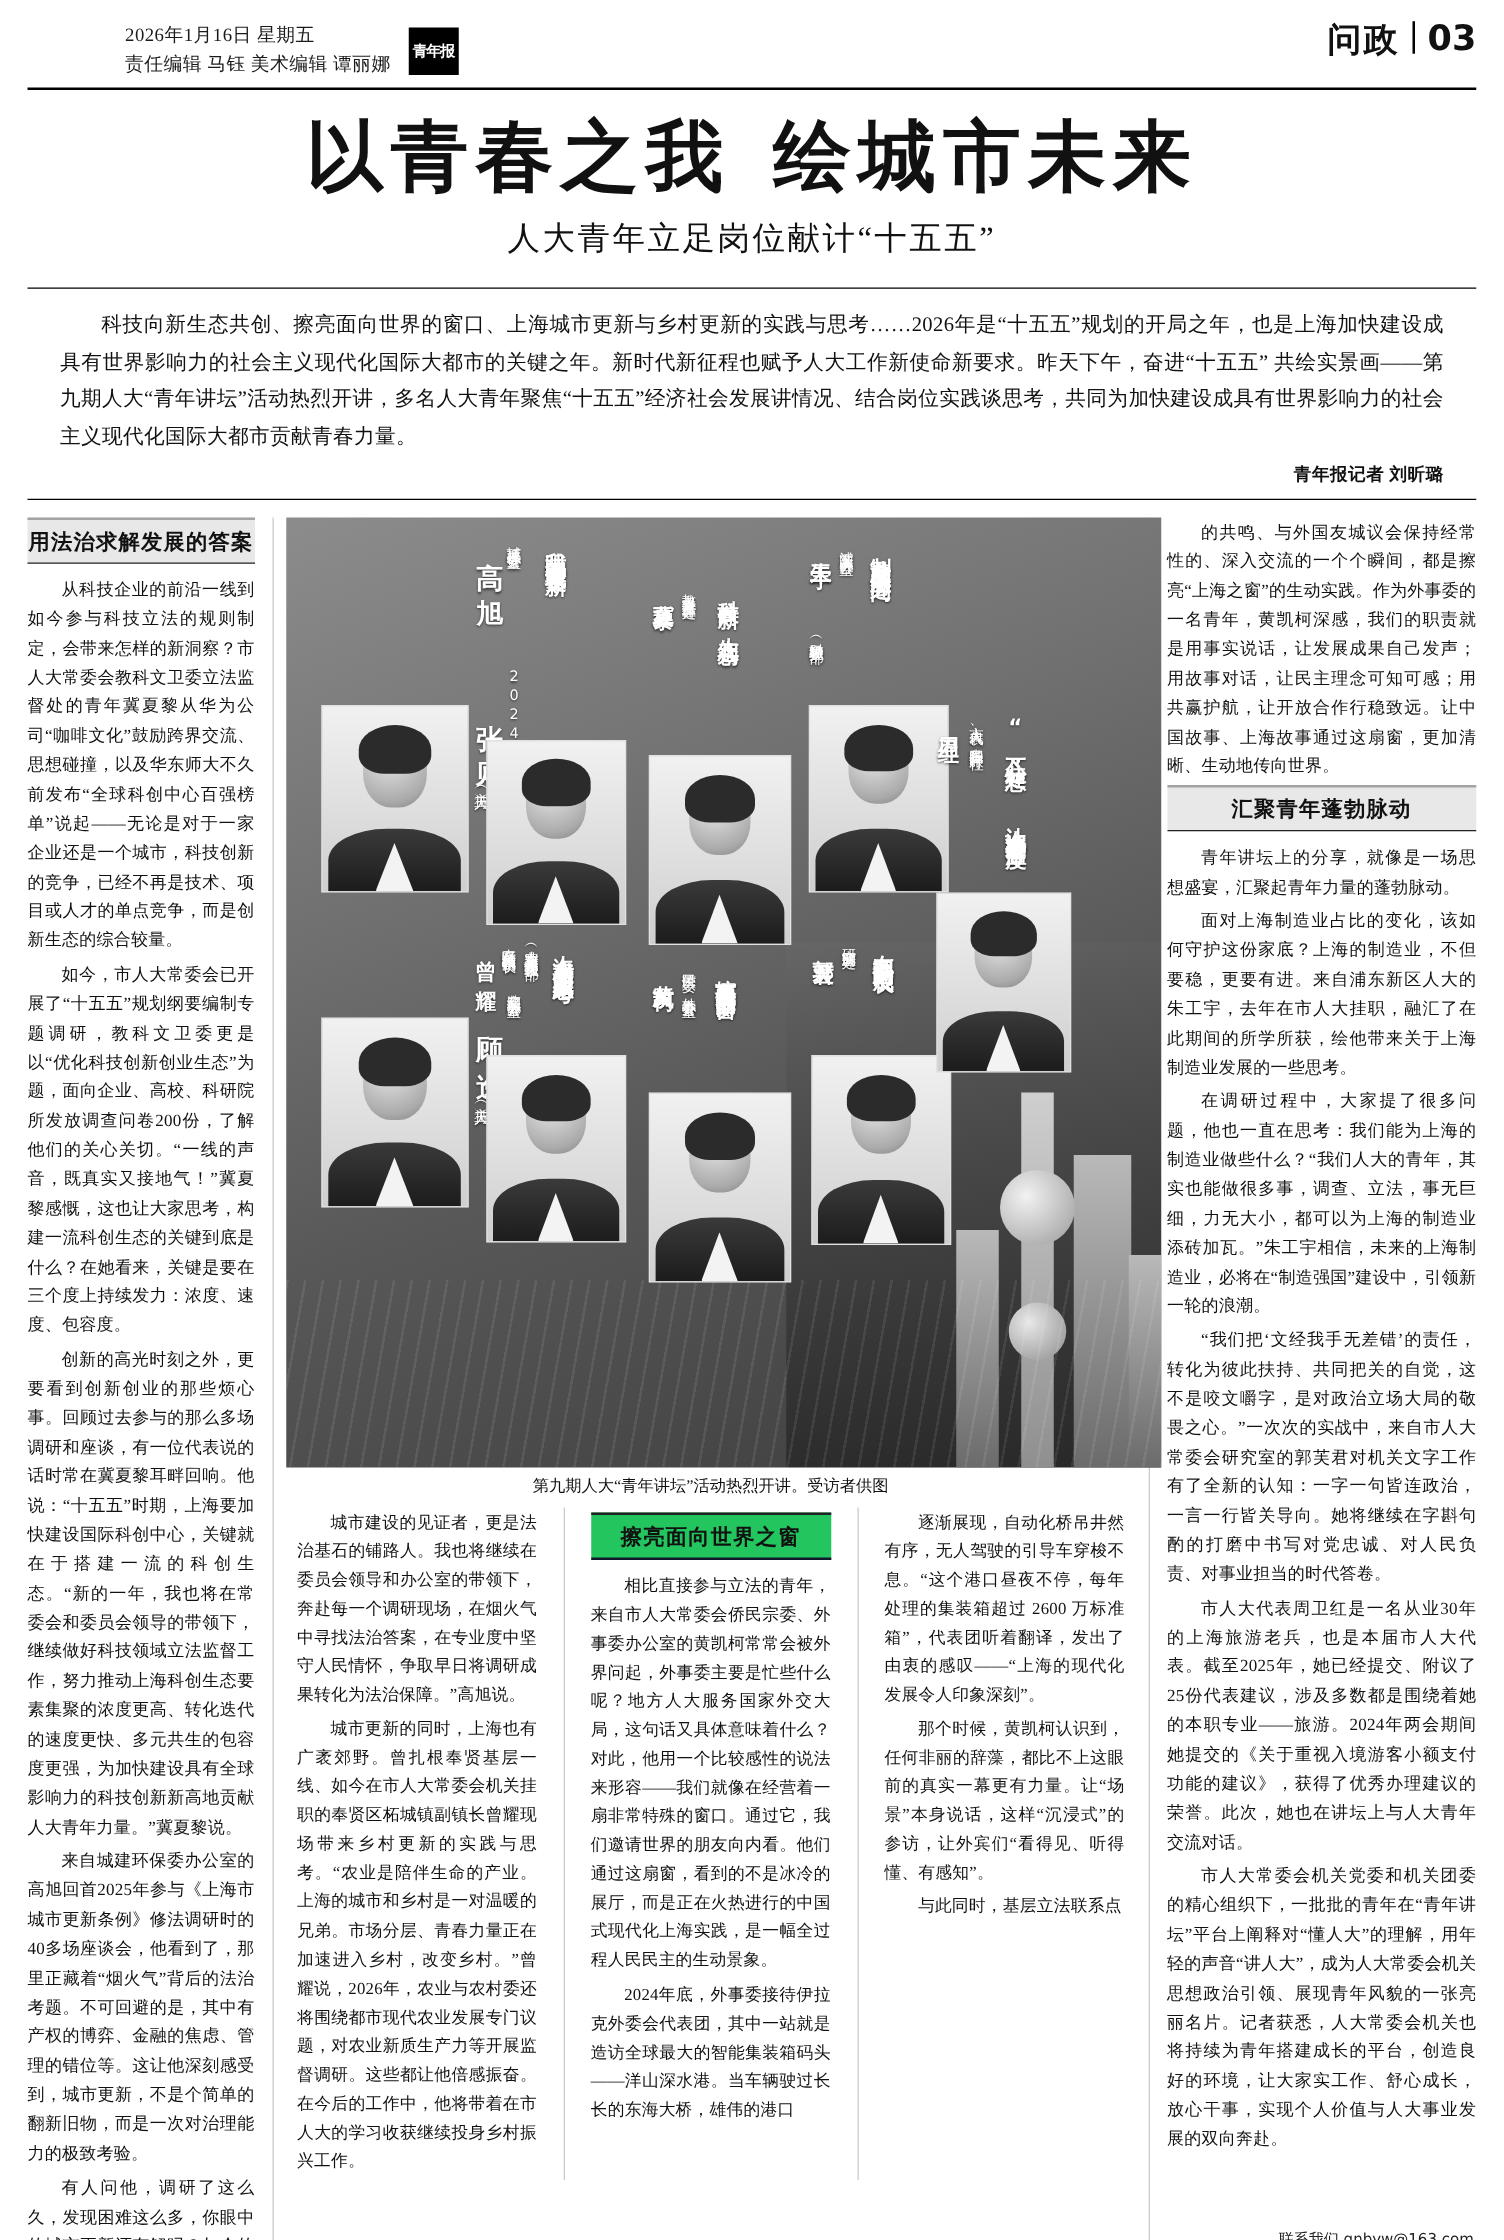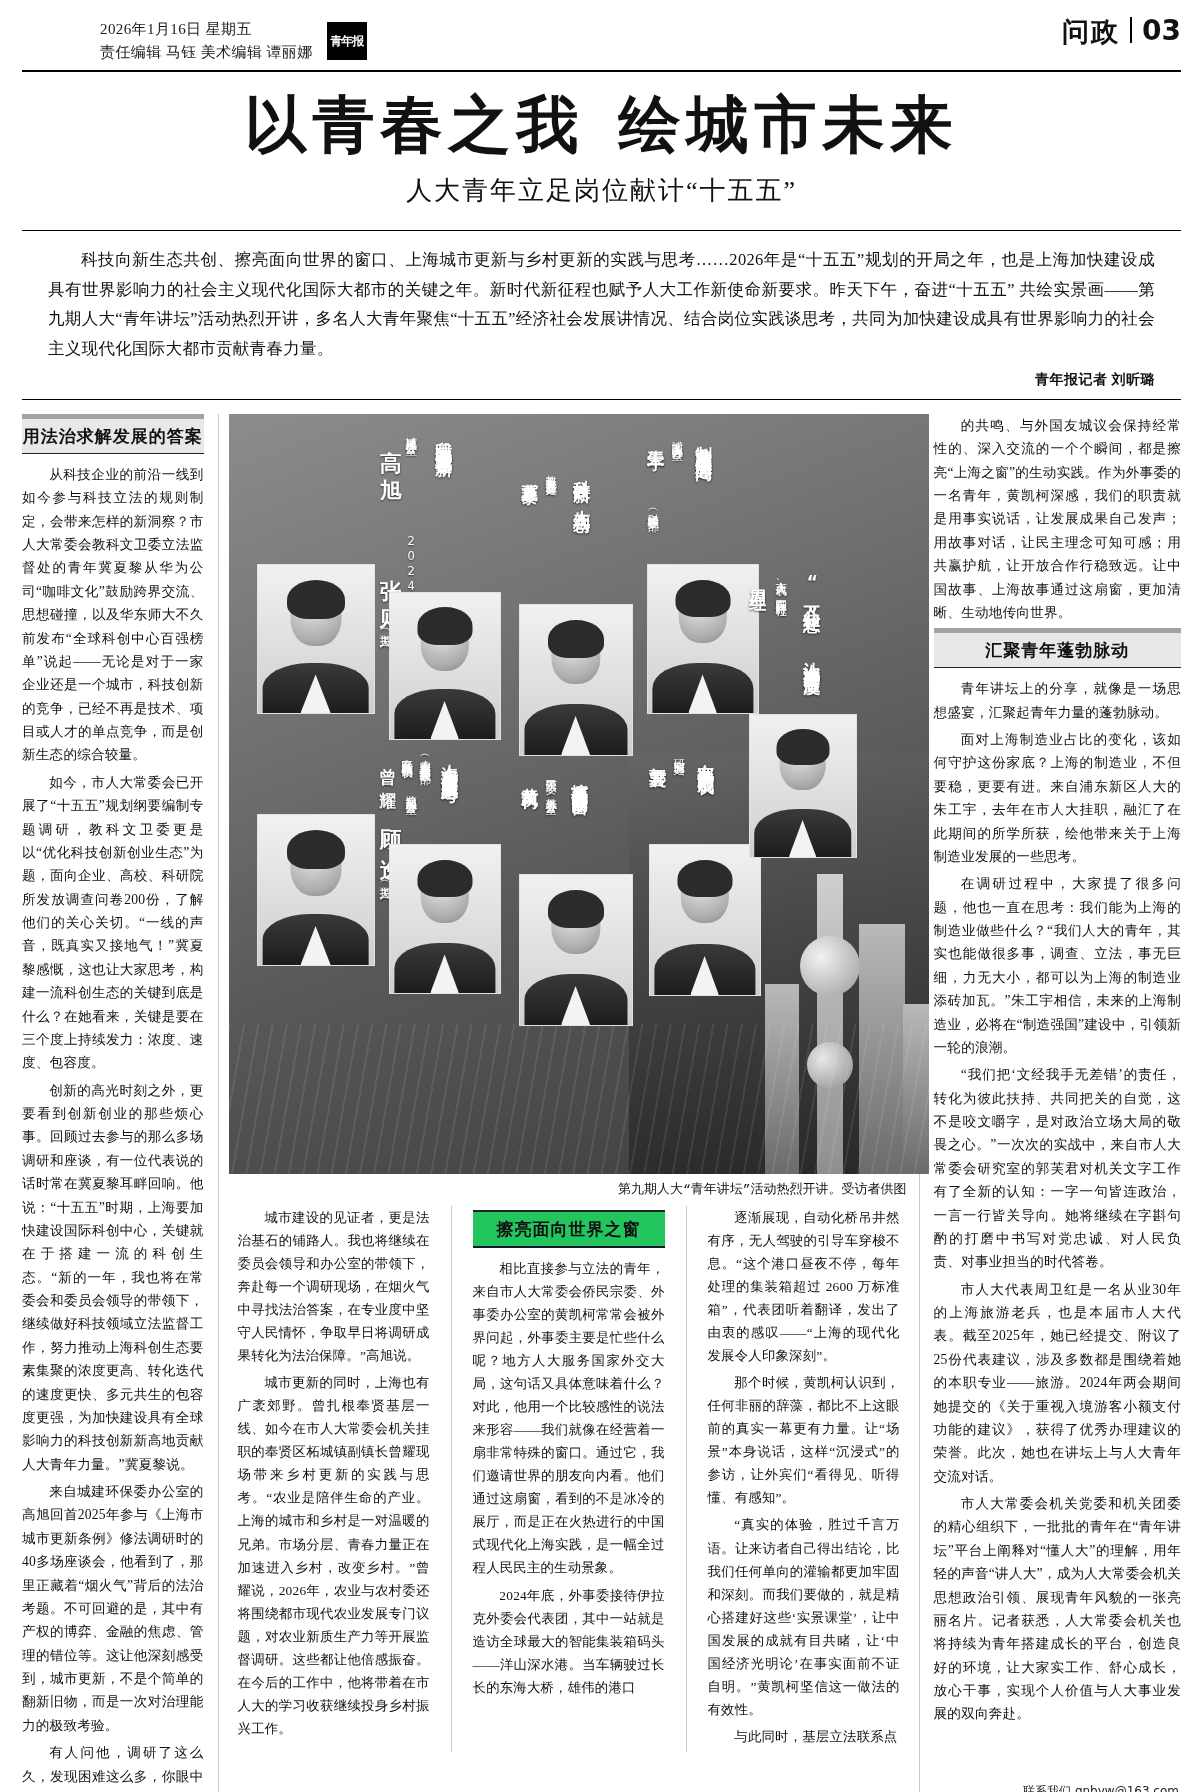--- a/index.html
+++ b/index.html
@@ -157,21 +157,21 @@
     padding-left: 14px;
     border-left: none;
   }
   .vrule {
     width: 1px;
     background: #c9c9c9;
   }
 
   .section-head {
     background: #e8e8e8;
-    border-top: 5px solid #a3a3a3;
+    border-top: 2px solid #a3a3a3;
     border-bottom: 1px solid #222;
     font-size: 17px;
     font-weight: bold;
     text-align: center;
     padding: 6px 0 5px 0;
     letter-spacing: 1px;
     font-family: "DejaVu Sans", sans-serif;
     margin-bottom: 9px;
   }
   .col p {
@@ -306,24 +306,24 @@
     letter-spacing: 2px;
     text-shadow: 0 1px 2px rgba(0,0,0,.6);
     line-height: 1.1;
   }
   .vlabel.big { font-size: 22px; font-weight: bold; }
   .vlabel.mid { font-size: 17px; font-weight: bold; }
   .vlabel.small { font-size: 11.5px; letter-spacing: 1px; font-weight: normal; }
 
   .caption-row {
     display: flex;
-    justify-content: flex-end;
+    justify-content: center;
     font-size: 13px;
     padding: 6px 2px 8px 2px;
-    font-family: Liberation Mono, monospace;
+    font-family: Liberation Serif, serif;
   }
   .center-sub {
     display: flex;
     gap: 12px;
   }
   .sub-col {
     width: 225px;
     padding: 0 9px;
     box-sizing: border-box;
   }
@@ -523,21 +523,20 @@
         <div class="vrule"></div>
         <div class="sub-col">
           <div class="mini-head">擦亮面向世界之窗</div>
           <p>相比直接参与立法的青年，来自市人大常委会侨民宗委、外事委办公室的黄凯柯常常会被外界问起，外事委主要是忙些什么呢？地方人大服务国家外交大局，这句话又具体意味着什么？对此，他用一个比较感性的说法来形容——我们就像在经营着一扇非常特殊的窗口。通过它，我们邀请世界的朋友向内看。他们通过这扇窗，看到的不是冰冷的展厅，而是正在火热进行的中国式现代化上海实践，是一幅全过程人民民主的生动景象。</p>
           <p>2024年底，外事委接待伊拉克外委会代表团，其中一站就是造访全球最大的智能集装箱码头——洋山深水港。当车辆驶过长长的东海大桥，雄伟的港口</p>
         </div>
         <div class="vrule"></div>
         <div class="sub-col">
           <p>逐渐展现，自动化桥吊井然有序，无人驾驶的引导车穿梭不息。“这个港口昼夜不停，每年处理的集装箱超过 2600 万标准箱”，代表团听着翻译，发出了由衷的感叹——“上海的现代化发展令人印象深刻”。</p>
           <p>那个时候，黄凯柯认识到，任何非丽的辞藻，都比不上这眼前的真实一幕更有力量。让“场景”本身说话，这样“沉浸式”的参访，让外宾们“看得见、听得懂、有感知”。</p>
-          <p>“真实的体验，胜过千言万语。让来访者自己得出结论，比我们任何单向的灌输都更加牢固和深刻。而我们要做的，就是精心搭建好这些‘实景课堂’，让中国发展的成就有目共睹，让‘中国经济光明论’在事实面前不证自明。”黄凯柯坚信这一做法的有效性。</p>
           <p>与此同时，基层立法联系点</p>
         </div>
       </div>
     </div>
 
     <div class="vrule"></div>
 
     <div class="col col-right">
       <p>的共鸣、与外国友城议会保持经常性的、深入交流的一个个瞬间，都是擦亮“上海之窗”的生动实践。作为外事委的一名青年，黄凯柯深感，我们的职责就是用事实说话，让发展成果自己发声；用故事对话，让民主理念可知可感；用共赢护航，让开放合作行稳致远。让中国故事、上海故事通过这扇窗，更加清晰、生动地传向世界。</p>
       <div class="section-head">汇聚青年蓬勃脉动</div>

